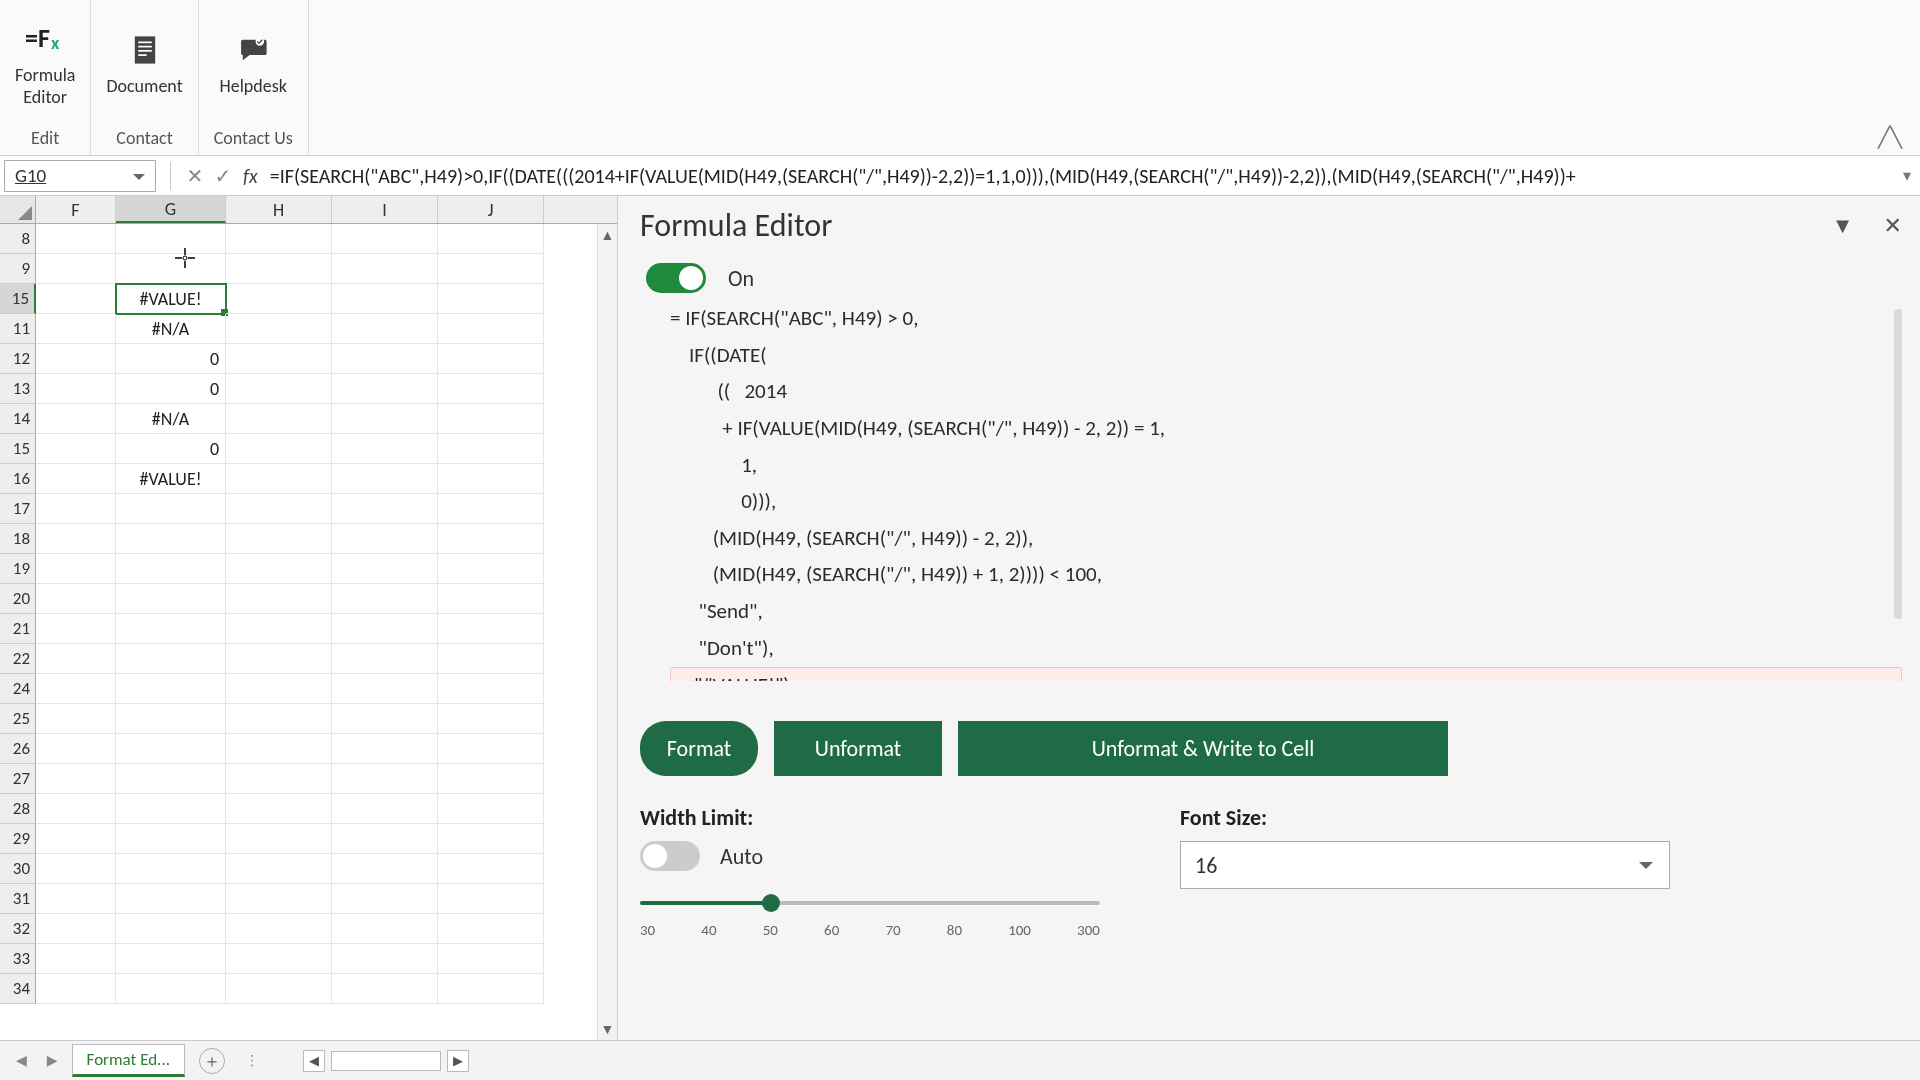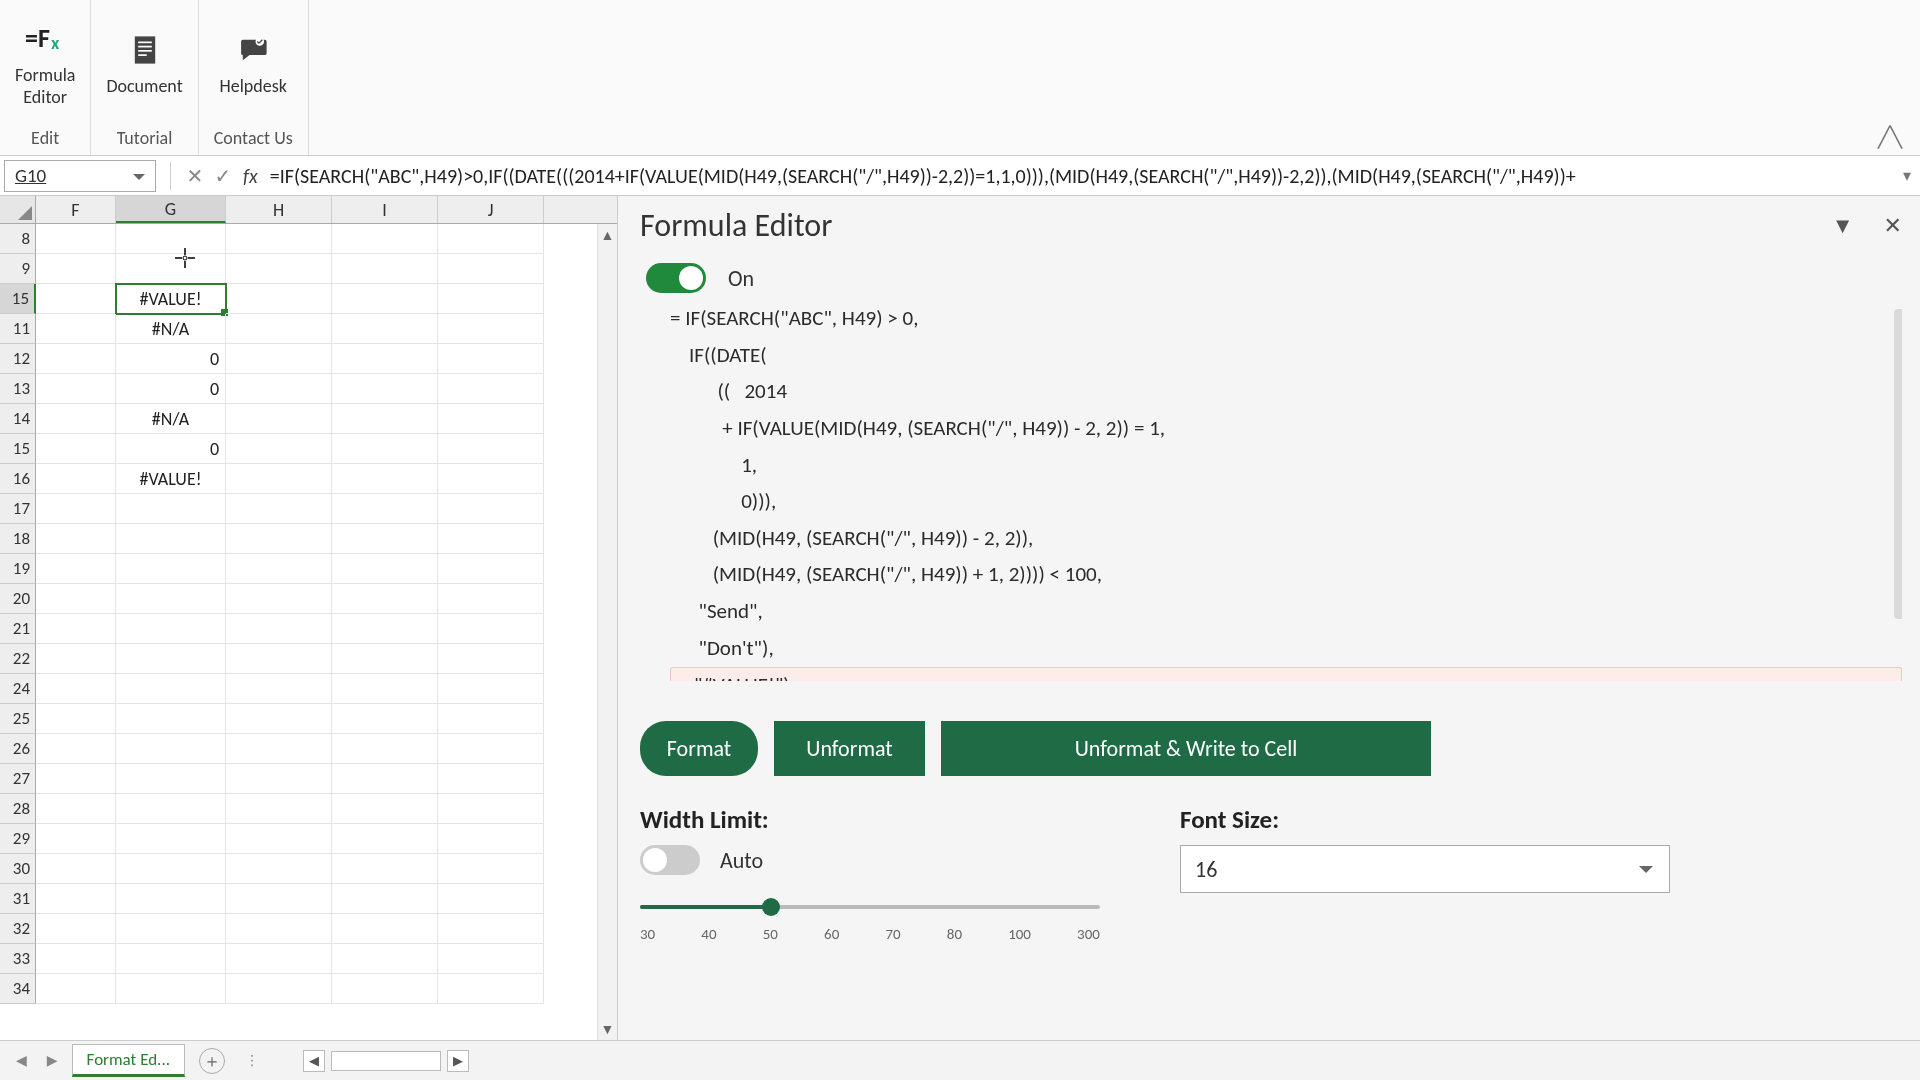--- a/index.html
+++ b/index.html
@@ -68,21 +68,21 @@
 
 .actions { display: flex; gap: 16px; margin-top: 40px; }
 .btn { background: #1f6b46; color: #fff; font-size: 22px; padding: 14px 0; border: none; cursor: pointer; text-align: center; }
 .btn:nth-child(1) { width: 118px; flex-basis: 118px; border-radius: 26px; }
 .btn:nth-child(2) { width: 118px; flex-basis: 118px; }
 .btn:nth-child(3) { flex: 1; max-width: 490px; }
 .actions .btn { flex: 0 0 auto; }
 
 .opts { display: flex; gap: 80px; margin-top: 28px; }
 .opt-col { display: flex; flex-direction: column; gap: 10px; }
-.opt-label { font-size: 25px; color: #222; font-weight: 600; }
+.opt-label { font-size: 22px; color: #222; font-weight: 600; }
 .width-row { display: flex; align-items: center; gap: 20px; }
 .slider-wrap { margin-top: 10px; }
 .slider { width: 460px; position: relative; height: 24px; }
 .slider .track { position: absolute; left: 0; right: 0; top: 10px; height: 4px; background: #bbb; border-radius: 2px; }
 .slider .fill { position: absolute; left: 0; top: 10px; height: 4px; background: #1f6b46; border-radius: 2px; width: 30%; }
 .slider .thumb { position: absolute; top: 3px; width: 18px; height: 18px; border-radius: 50%; background: #1f6b46; left: calc(30% - 9px); }
 .ticks { display: flex; justify-content: space-between; width: 460px; font-size: 15px; color: #666; margin-top: 6px; }
 .select { border: 1px solid #aaa; width: 490px; height: 48px; display: flex; align-items: center; padding: 0 14px; background: #fff; font-size: 22px; color: #333; position: relative; cursor: pointer; }
 .select::after { content: ""; position: absolute; right: 16px; top: 20px; border: 7px solid transparent; border-top-color: #666; }
 
@@ -121,21 +121,21 @@
         <svg viewBox="0 0 40 40" width="34" height="34">
             <rect x="8" y="4" width="24" height="32" fill="#444"></rect>
             <rect x="12" y="10" width="16" height="2" fill="#fff"></rect>
             <rect x="12" y="15" width="16" height="2" fill="#fff"></rect>
             <rect x="12" y="20" width="16" height="2" fill="#fff"></rect>
             <rect x="12" y="25" width="10" height="2" fill="#fff"></rect>
           </svg>
       </div>
       <div class="rib-label">Document</div>
     </div>
-    <div class="rib-sub">Tutorial</div>
+    <div class="rib-sub">Contact</div>
   </div>
   <div class="ribbon-group">
     <div class="rib-btn">
       <div class="rib-icon">
         <svg viewBox="0 0 40 40" width="34" height="34">
             <path d="M6 8 h28 a2 2 0 0 1 2 2 v14 a2 2 0 0 1 -2 2 h-18 l-8 6 v-6 a2 2 0 0 1 -2 -2 v-14 a2 2 0 0 1 2 -2 z" fill="#444"></path>
             <circle cx="28" cy="10" r="5" fill="#fff"></circle>
             <path d="M25 10 l2 2 l4 -4" stroke="#444" stroke-width="1.5" fill="none"></path>
           </svg>
       </div>
@@ -416,21 +416,21 @@
 <span>         (MID(H49, (SEARCH("/", H49)) + 1, 2)))) &lt; 100,</span>
 <span>      "Send",</span>
 <span>      "Don't"),</span>
 <span class="hl">    "#VALUE!")</span>
 </div>
       <div class="code-scroll"></div>
     </div>
 
     <div class="actions">
       <button class="btn" style="width:118px">Format</button>
-      <button class="btn" style="width:151px">Unformat</button>
+      <button class="btn" style="width:168px">Unformat</button>
       <button class="btn" style="width:490px">Unformat &amp; Write to Cell</button>
     </div>
 
     <div class="opts">
       <div class="opt-col">
         <div class="opt-label">Width Limit:</div>
         <div class="width-row">
           <div class="toggle off">
               <div class="knob"></div>
             </div>

